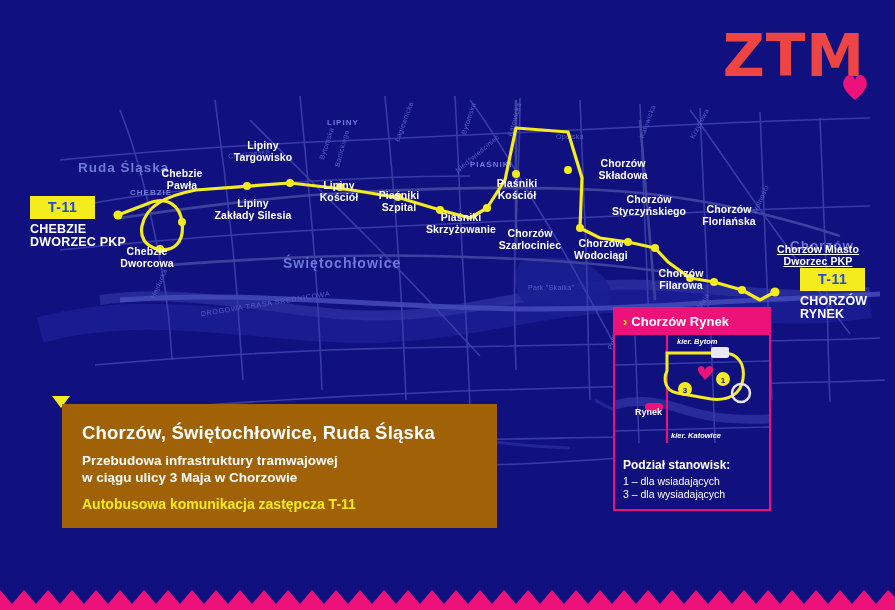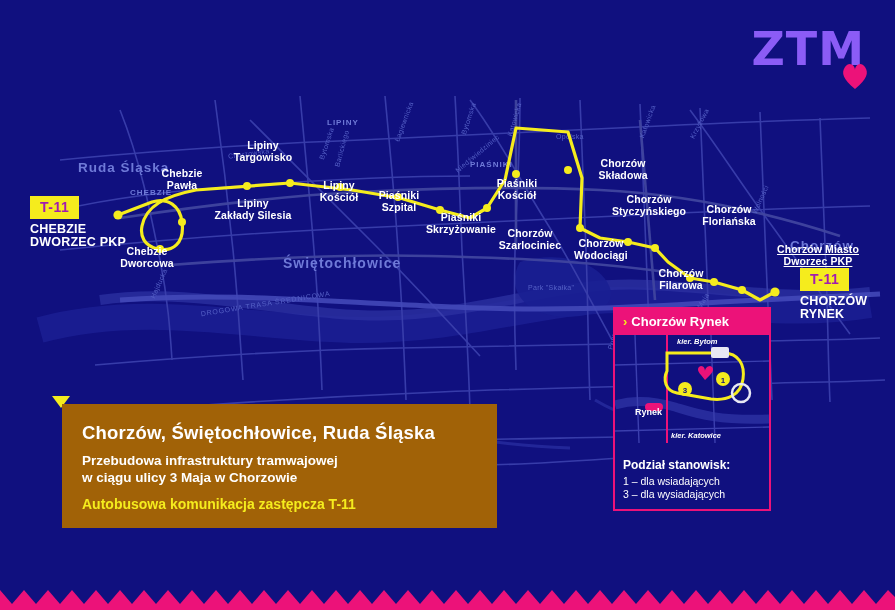--- a/index.html
+++ b/index.html
@@ -3,26 +3,26 @@
 <meta charset="utf-8">
 <style>
   html,body{margin:0;padding:0;background:#0f0f8c;}
   body{width:895px;height:610px;overflow:hidden;font-family:"Liberation Sans",sans-serif;}
   #stage{position:relative;width:895px;height:610px;background:#10107f;overflow:hidden;}
 
   
   #mapbg{position:absolute;inset:0;}
 
   
-  #logo{position:absolute;right:30px;top:22px;color:#8b5cf6;font-weight:bold;font-size:46px;letter-spacing:1px;font-family:"DejaVu Sans",sans-serif;}
+  #logo{position:absolute;right:30px;top:22px;color:#ef4444;font-weight:bold;font-size:58px;letter-spacing:1px;font-family:"DejaVu Sans",sans-serif;}
   #logo .heart{position:relative;display:inline-block;}
 
   
   .term{position:absolute;}
-  .term .chip{background:#f5ec1d;color:#a21caf;font-weight:bold;font-size:14px;padding:3px 10px 4px;display:inline-block;letter-spacing:.5px;}
+  .term .chip{background:#f5ec1d;color:#1d4ed8;font-weight:bold;font-size:14px;padding:3px 18px 4px;display:inline-block;letter-spacing:.5px;}
   .term .lbl{color:#ffffff;font-weight:bold;font-size:12.5px;line-height:13px;margin-top:4px;letter-spacing:.2px;}
 
   
   .stop{position:absolute;color:#ffffff;font-size:10.5px;line-height:11.5px;font-weight:bold;text-align:center;white-space:pre-line;letter-spacing:.1px;}
 
   
   .district{position:absolute;color:#6f7ad8;font-weight:bold;letter-spacing:1px;}
 
   
   .faint{position:absolute;color:#5560c6;font-size:7px;letter-spacing:.3px;}

